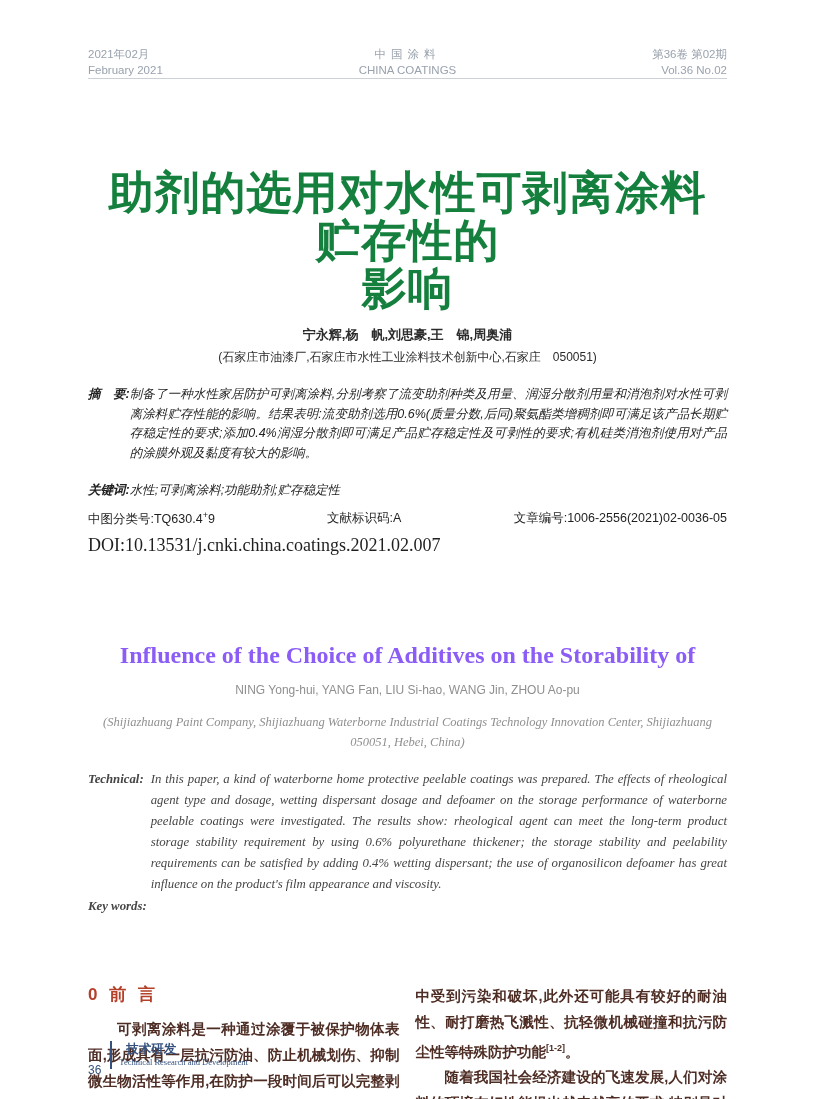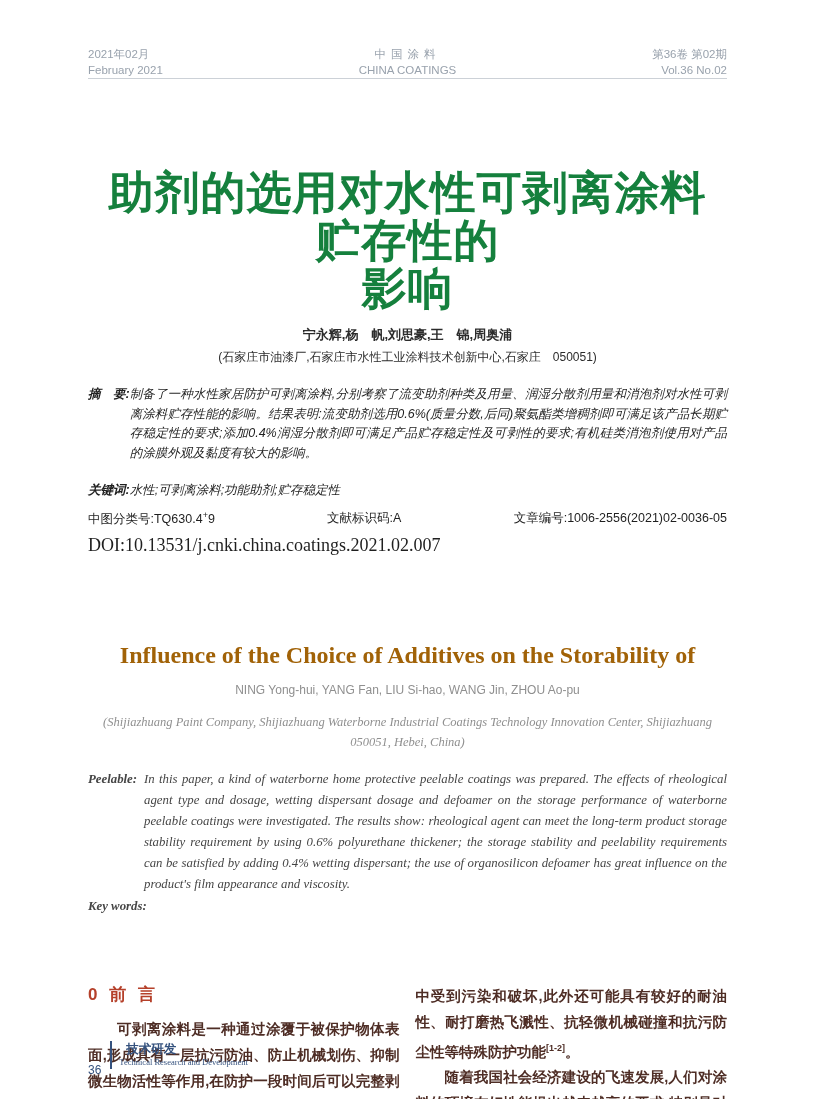--- a/index.html
+++ b/index.html
@@ -54,21 +54,21 @@
   .meta-row sup { font-size: 9px; }
   .doi-line {
     margin-top: 7px; font-family: "Liberation Serif", serif;
     font-size: 18px; color: #1f1f1f;
   }
 
   
   .title-en {
     margin-top: 84px; text-align: center;
     font-family: "Liberation Serif", serif; font-weight: bold;
-    font-size: 24px; line-height: 31px; color: #a16207;
+    font-size: 24px; line-height: 31px; color: #8b5cf6;
   }
   .authors-en {
     margin-top: 12px; text-align: center;
     font-size: 12px; color: #8f8f8f;
   }
   .affiliation-en {
     margin-top: 15px; text-align: center;
     font-family: "Liberation Serif", serif; font-style: italic;
     font-size: 12.5px; line-height: 20px; color: #8f8f8f;
   }
@@ -156,21 +156,21 @@
 
     <h2 class="title-en">
       <div>Influence of the Choice of Additives on the Storability of</div>
     </h2>
 
     <div class="authors-en">NING Yong-hui, YANG Fan, LIU Si-hao, WANG Jin, ZHOU Ao-pu</div>
     <div class="affiliation-en">(Shijiazhuang Paint Company, Shijiazhuang Waterborne Industrial Coatings Technology Innovation Center, Shijiazhuang 050051, Hebei, China)</div>
 
     <div class="abstract-en">
       <div class="hang-row">
-        <span class="hang-label">Peelable:</span>
+        <span class="hang-label">Technical:</span>
         <span class="hang-text">In this paper, a kind of waterborne home protective peelable coatings was prepared. The effects of rheological agent type and dosage, wetting dispersant dosage and defoamer on the storage performance of waterborne peelable coatings were investigated. The results show: rheological agent can meet the long-term product storage stability requirement by using 0.6% polyurethane thickener; the storage stability and peelability requirements can be satisfied by adding 0.4% wetting dispersant; the use of organosilicon defoamer has great influence on the product's film appearance and viscosity.</span>
       </div>
       <div class="hang-row keywords-en">
         <span class="hang-label">Key words:</span>
       </div>
     </div>
 
     <div class="body-cols">
       <div class="col">
         <h3 class="section-heading">0 前 言</h3>

